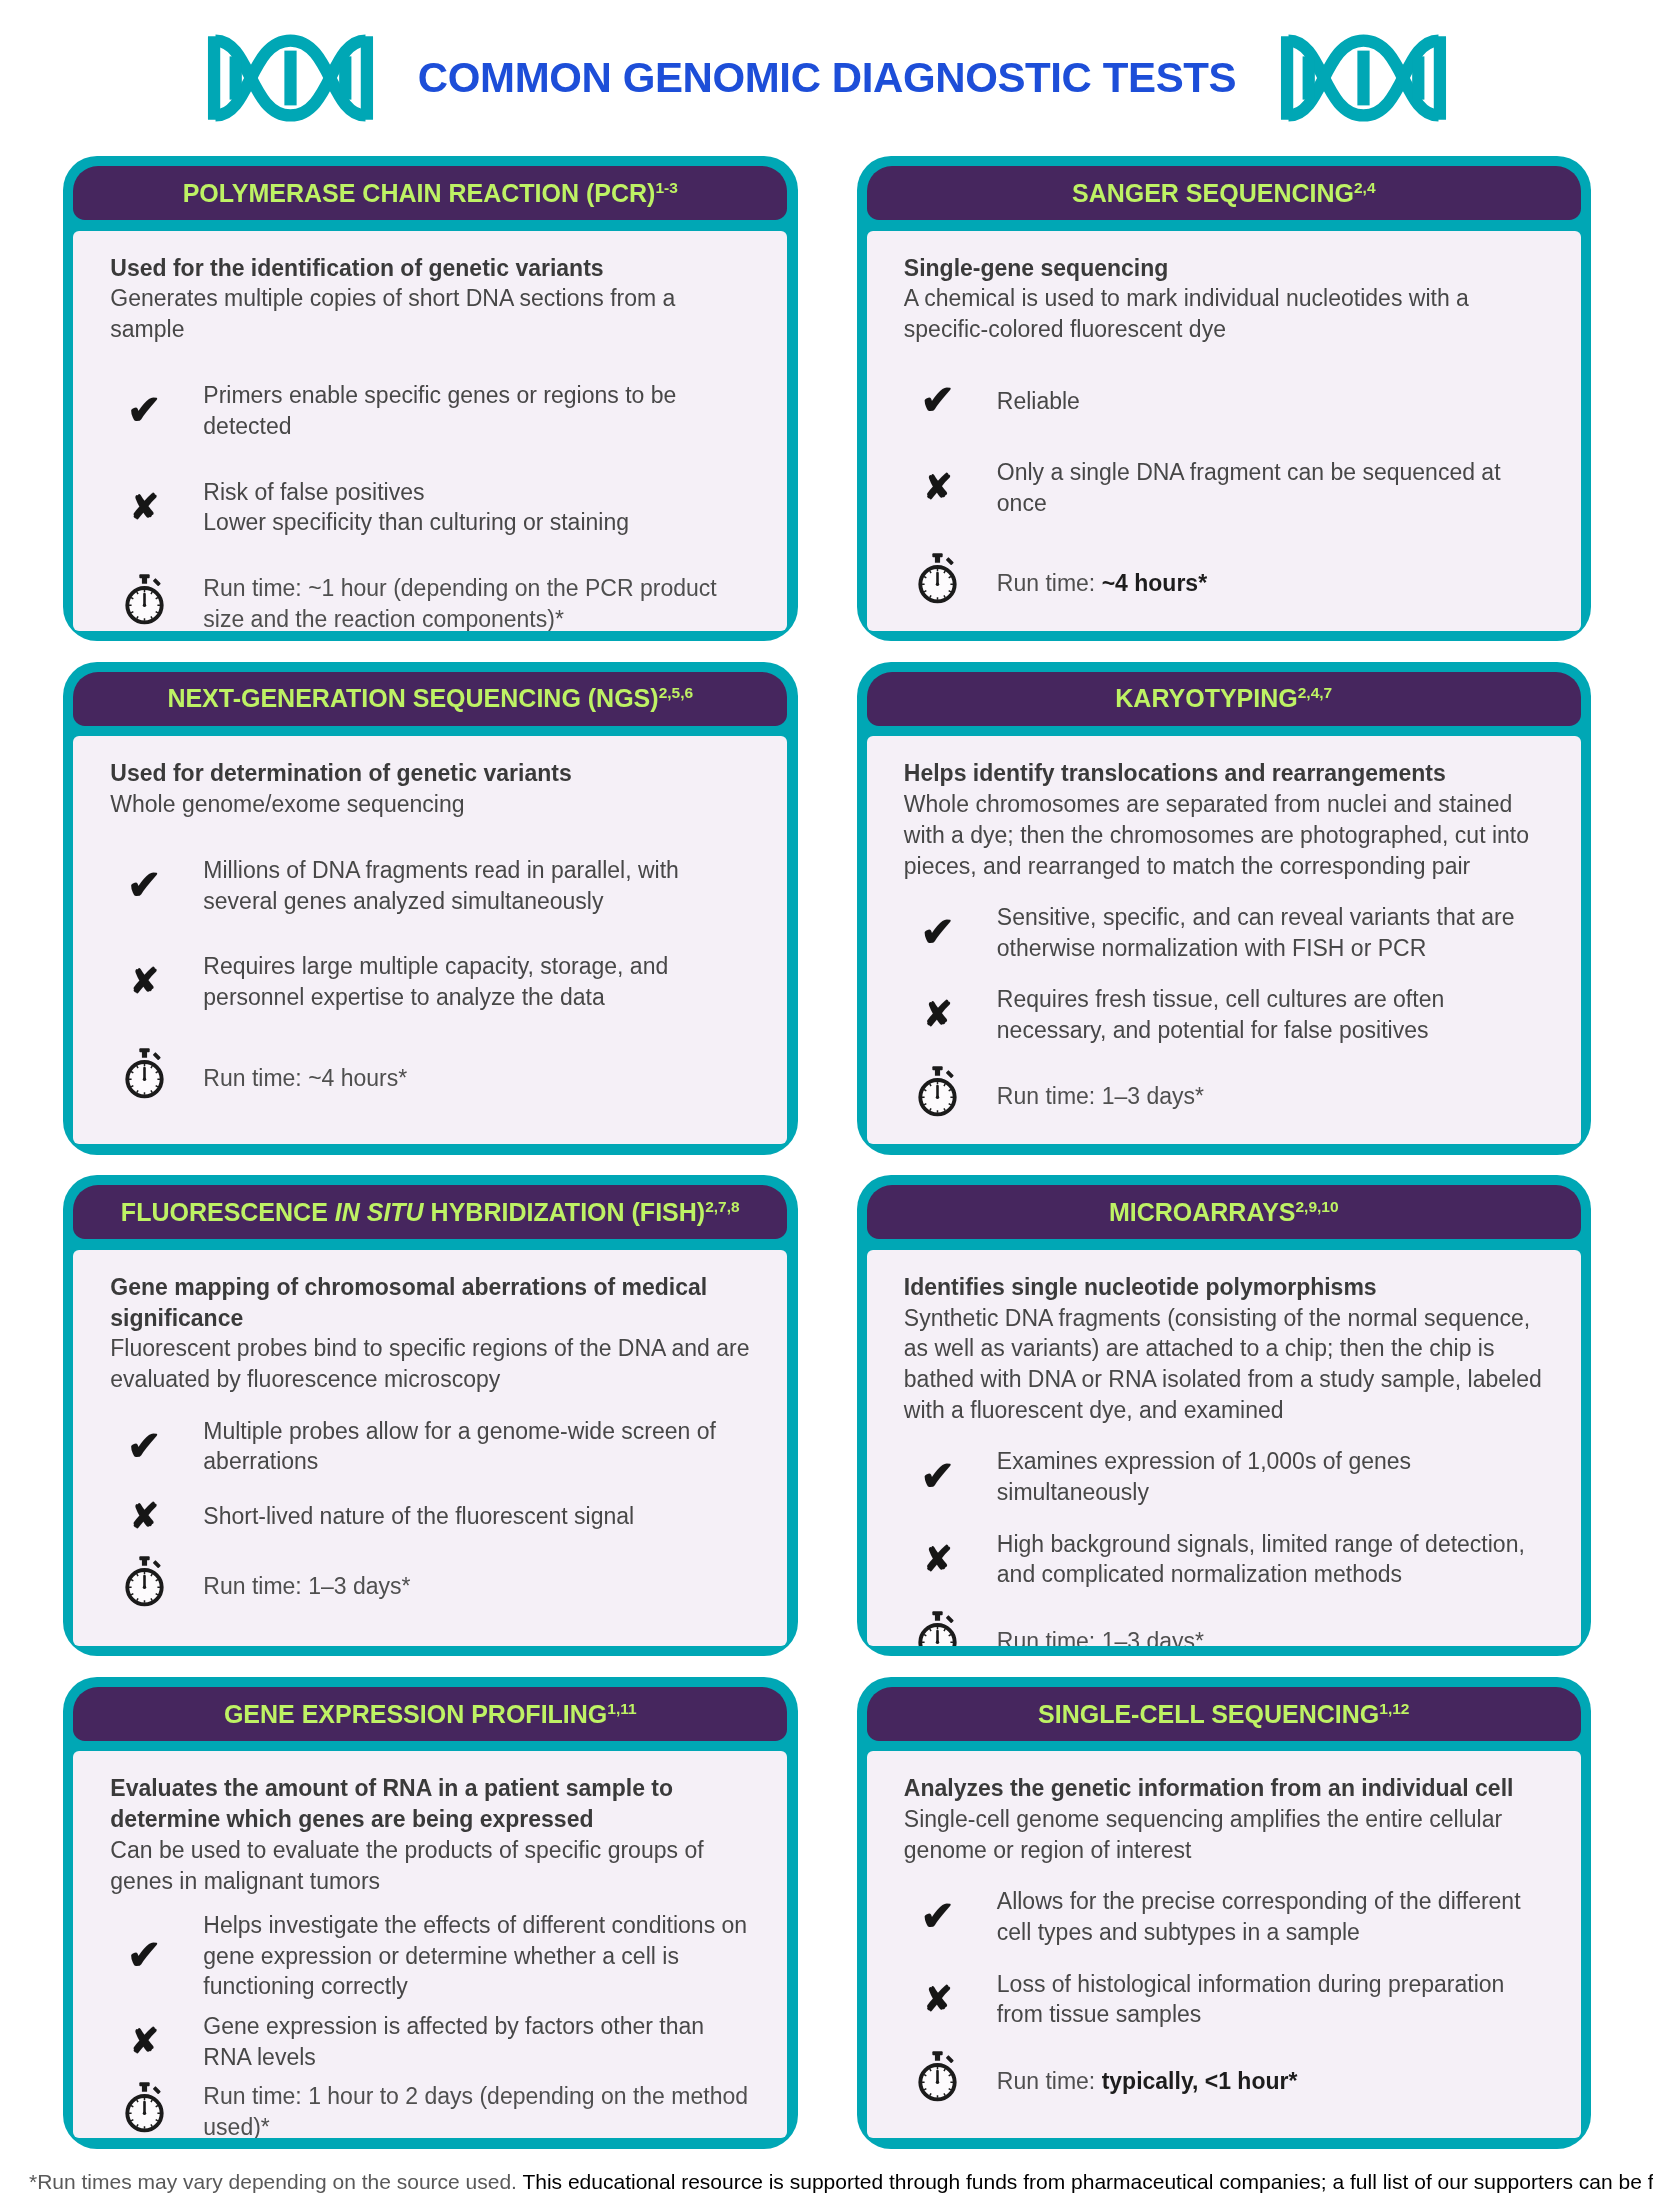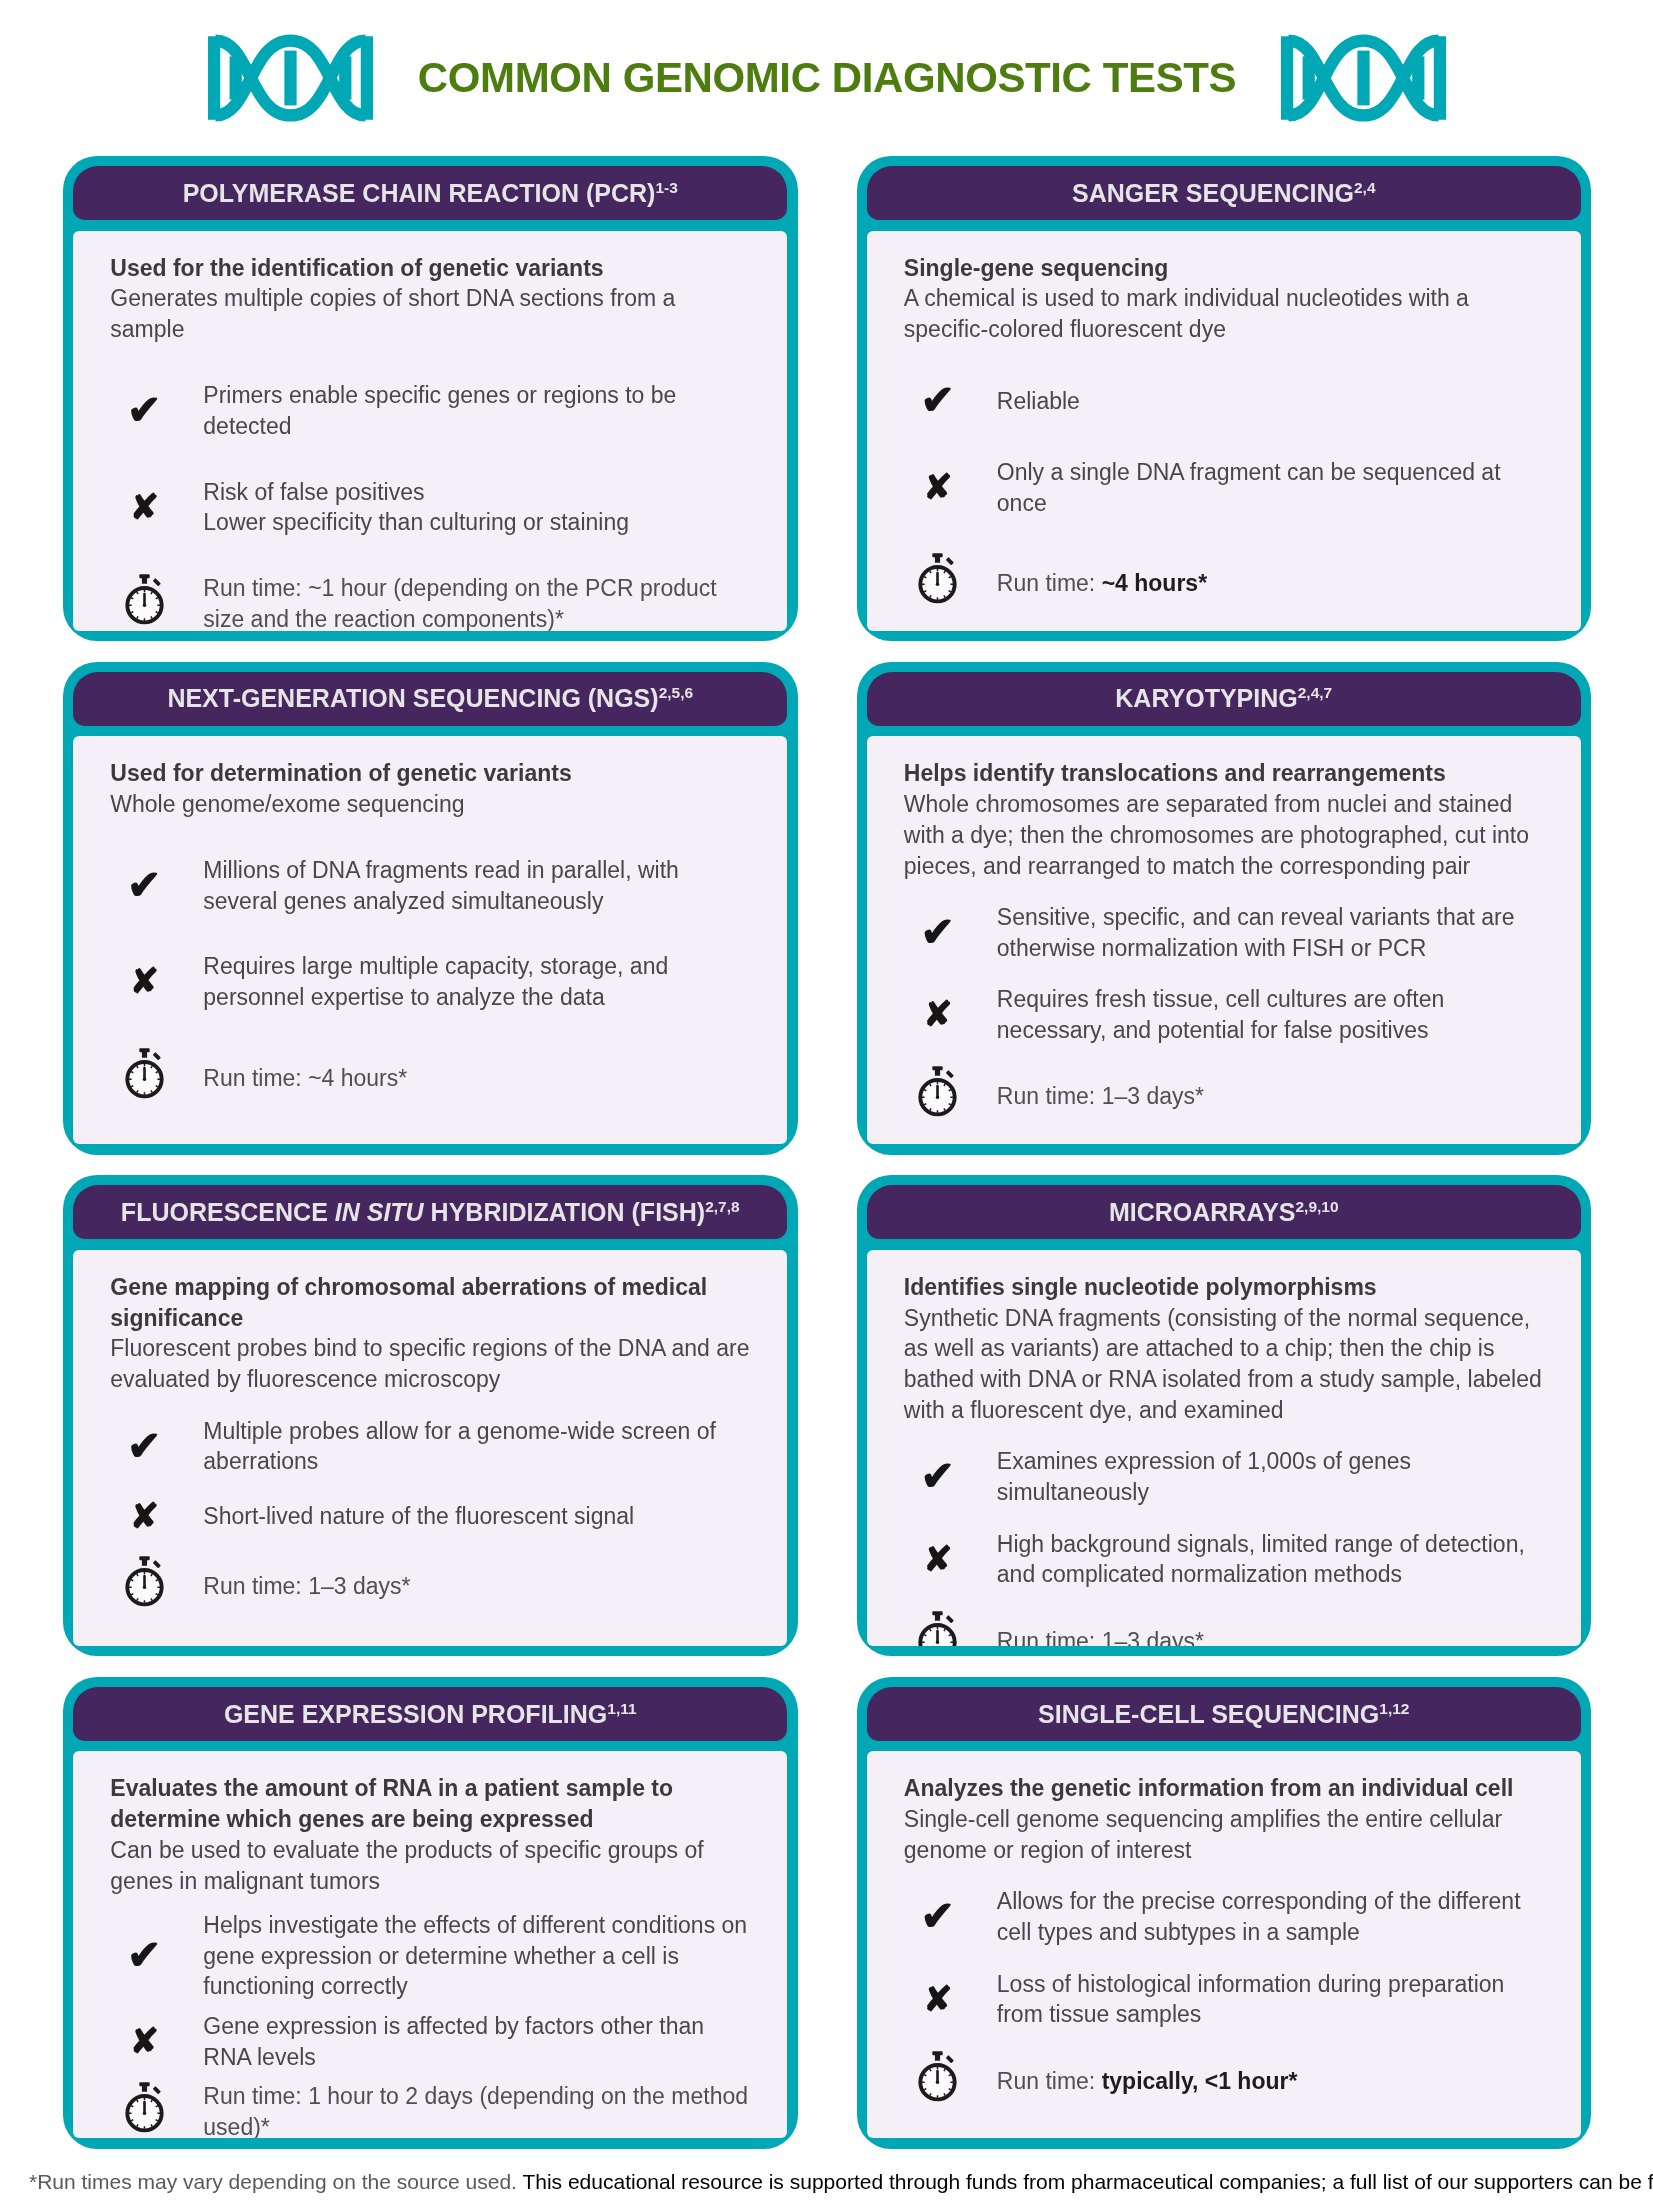--- a/index.html
+++ b/index.html
@@ -4,39 +4,39 @@
 <style>
   html,body{margin:0;padding:0;background:#ffffff;}
   .page{
     position:relative;width:1654px;height:2205px;overflow:hidden;background:#ffffff;
     font-family:"Liberation Sans", sans-serif;color:#414141;
   }
   
   .banner{height:156px;display:flex;align-items:center;justify-content:center;gap:41px;}
   .dna{width:173px;height:96px;flex:0 0 auto;}
   .page-title{
-    margin:0;color:#4d7c0f;font-size:42px;font-weight:800;letter-spacing:-0.4px;white-space:nowrap;
+    margin:0;color:#1d4ed8;font-size:42px;font-weight:800;letter-spacing:-0.4px;white-space:nowrap;
   }
   
   .grid{
     display:grid;margin:0 63px;column-gap:59px;row-gap:20.6px;
     grid-template-columns:1fr 1fr;
     grid-template-rows:485px 493px 481px 472px;
   }
   .card{
     background:#00A7B5;border-radius:34px;padding:10.3px;
     display:flex;flex-direction:column;box-sizing:border-box;
   }
   .card-header{
     background:#46265E;border-radius:25px 25px 11.8px 11.8px;
     min-height:54px;display:flex;align-items:center;justify-content:center;
     padding:8.8px 26.5px;box-sizing:border-box;
   }
   .card-title{
-    margin:0;color:#e5e5e5;font-size:25px;font-weight:800;text-align:left;letter-spacing:0;
+    margin:0;color:#bef264;font-size:25px;font-weight:800;text-align:left;letter-spacing:0;
   }
   .card-title i{font-style:italic;}
   .card-title sup{font-size:0.62em;vertical-align:super;line-height:0;}
   .card-body{
     background:#F5F0F7;border-radius:6px;margin-top:10.3px;flex:1;
     padding:22px 37px 16px;box-sizing:border-box;overflow:hidden;
     font-size:23px;line-height:1.34;color:#474747;
   }
   .intro{margin:0 0 13.2px;}
   .intro strong{display:block;color:#3A3A3A;font-weight:800;}

